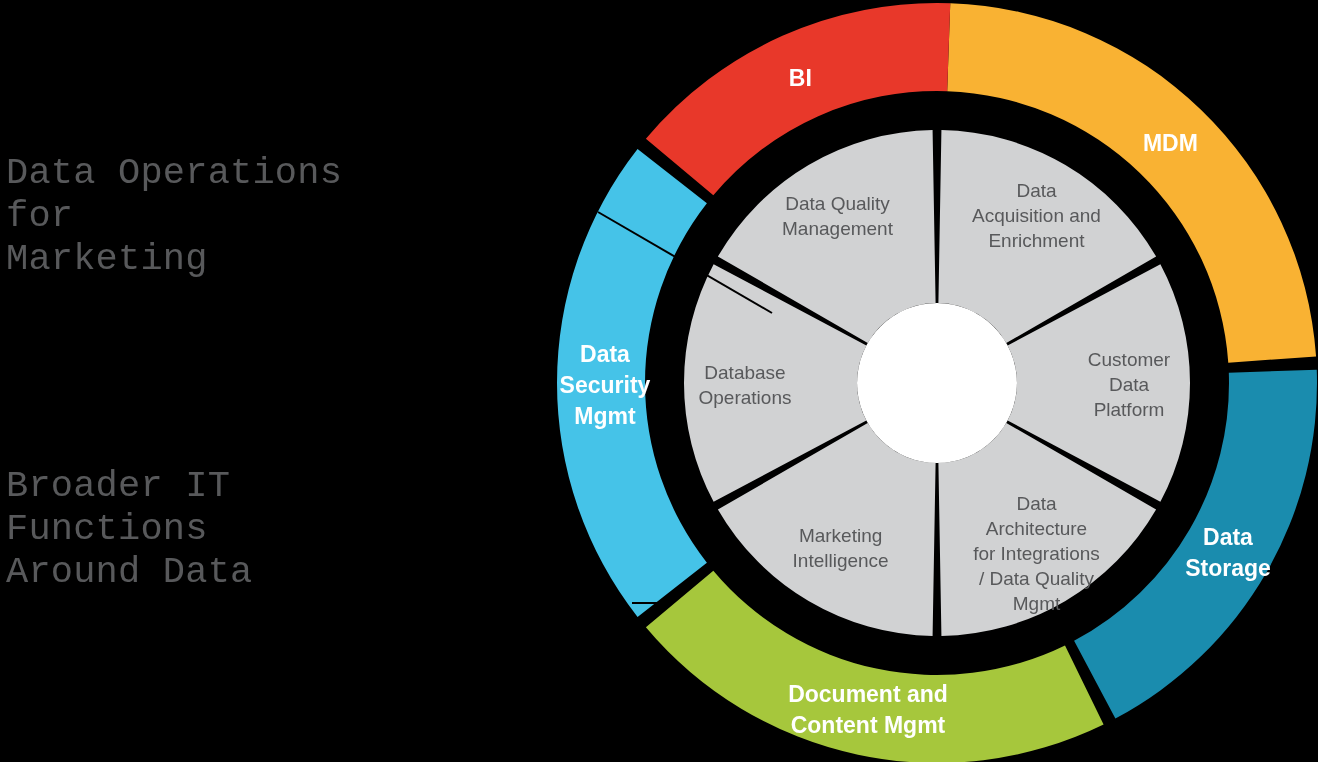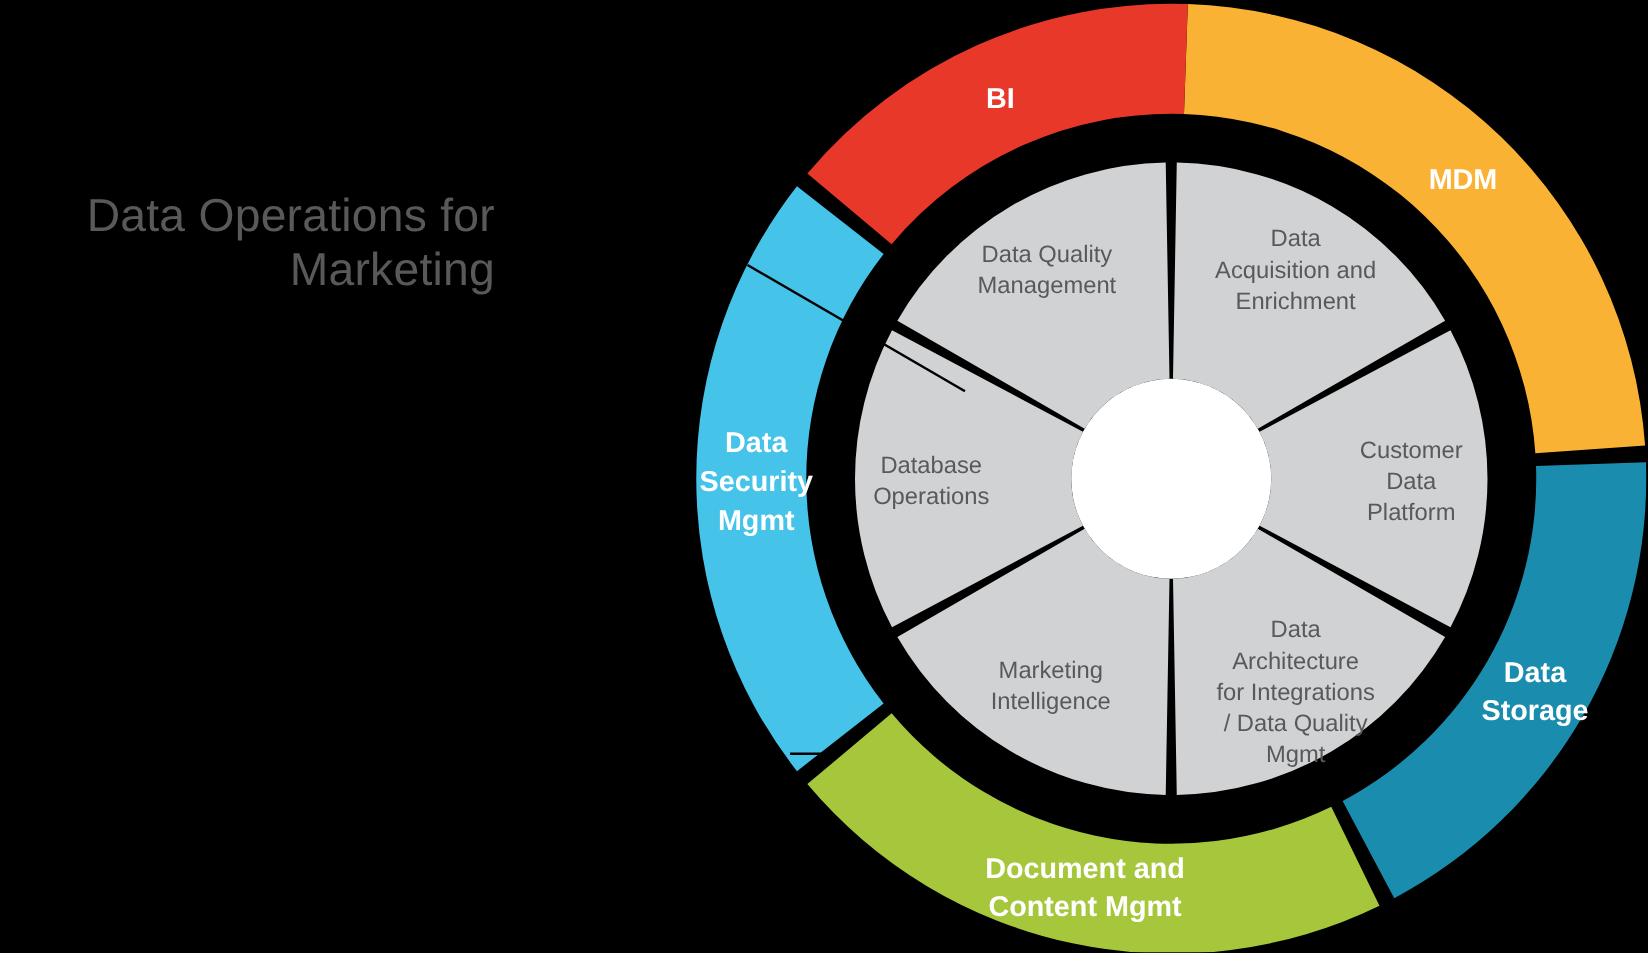--- a/index.html
+++ b/index.html
@@ -19,23 +19,23 @@
   #diagram-svg {
     position: absolute;
     left: 0;
     top: 0;
     width: 1318px;
     height: 762px;
   }
   .side-label {
     position: absolute;
     color: #58595b;
-    font-family: Liberation Sans, sans-serif;
+    font-family: Liberation Mono, monospace;
     font-weight: 400;
-    text-align: right;
+    text-align: left;
     line-height: 1.16;
     letter-spacing: 0.2px;
     white-space: pre-line;
   }
   #label-top {
     left: 6px;
     top: 152px;
     width: 390px;
     font-size: 37px;
   }
@@ -101,14 +101,16 @@
         <text class="inner-seg-text" x="1036.5" y="509.9"><tspan x="1036.5">Data</tspan><tspan x="1036.5" dy="25">Architecture</tspan><tspan x="1036.5" dy="25">for Integrations</tspan><tspan x="1036.5" dy="25">/ Data Quality</tspan><tspan x="1036.5" dy="25">Mgmt</tspan></text>
         <text class="inner-seg-text" x="840.6" y="542.2"><tspan x="840.6">Marketing</tspan><tspan x="840.6" dy="25">Intelligence</tspan></text>
         <text class="inner-seg-text" x="745.0" y="378.5"><tspan x="745.0">Database</tspan><tspan x="745.0" dy="25">Operations</tspan></text>
         <text class="inner-seg-text" x="837.5" y="209.6"><tspan x="837.5">Data Quality</tspan><tspan x="837.5" dy="25">Management</tspan></text>
       </g>
   </svg>
 
   <div class="side-label" id="label-top">Data Operations for
 Marketing</div>
 
+  <div class="side-label" id="label-bottom">Broader IT Functions
+Around Data</div>
 
 </div>
 
 </body></html>

